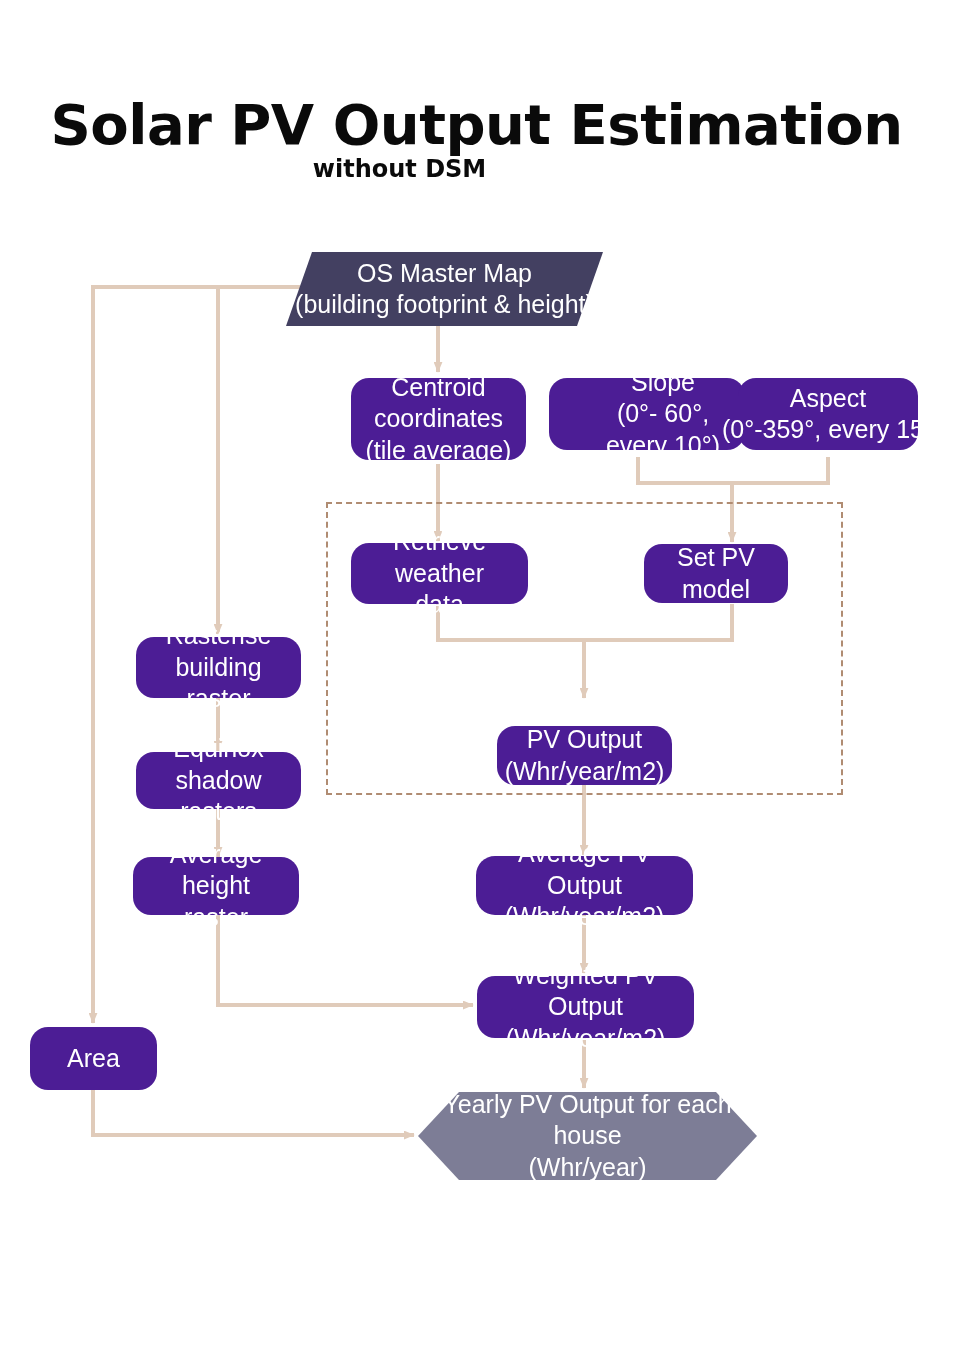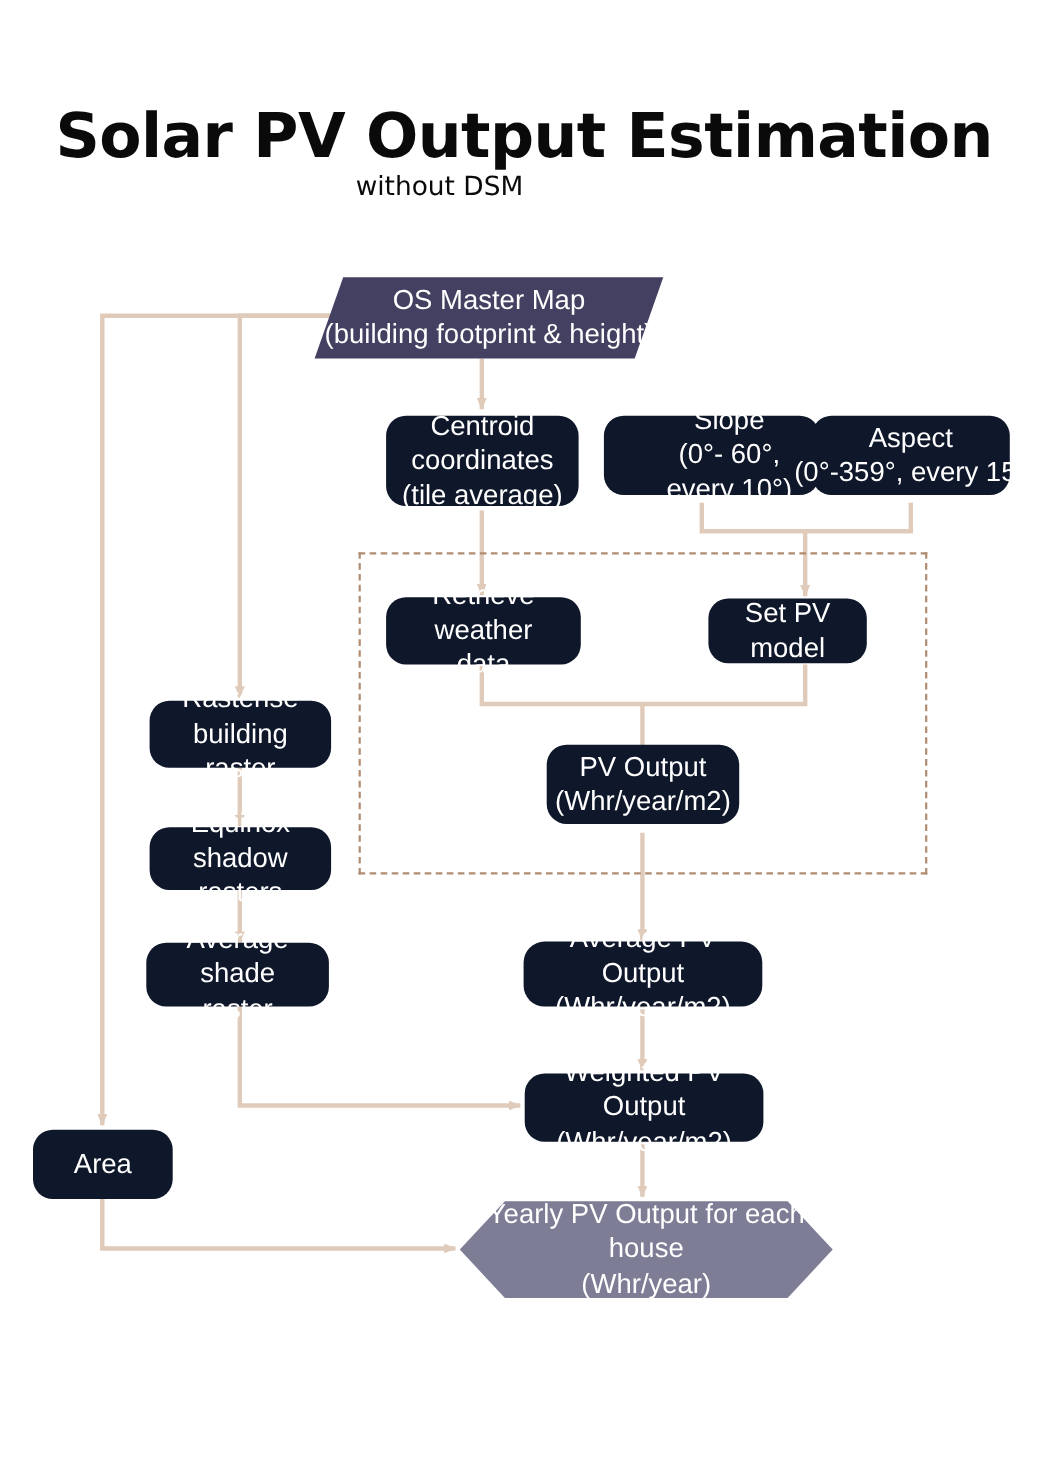--- a/index.html
+++ b/index.html
@@ -33,39 +33,39 @@
     color: #0a0a0a;
     line-height: 1.05;
   }
   .subtitle {
     position: absolute;
     left: 0;
     top: 155px;
     width: 799px;
     text-align: center;
     font-family: "DejaVu Sans", sans-serif;
-    font-weight: normal;
+    font-weight: bold;
     font-size: 24px;
     color: #0a0a0a;
   }
   .node {
     position: absolute;
     display: flex;
     align-items: center;
     justify-content: center;
     text-align: center;
     color: #ffffff;
     font-size: 25px;
     line-height: 1.26;
     box-sizing: border-box;
     padding: 2px 6px;
     white-space: pre-line;
   }
   .node.proc {
-    background: #0f172a;
+    background: #4c1d95;
     border-radius: 18px;
     text-align: center;
   }
   .node.data {
     background: #434061;
   }
   .node.term {
     background: #7d7d96;
   }
   .node.overflow {
@@ -141,30 +141,30 @@
 (0°- 60°, every 10°)</div>
 
 <div class="node proc overflow" style="left:738px; top:378px; width:180px; height:72px;">Aspect
 (0°-359°, every 15°</div>
 
 <div class="node proc" style="left:351px; top:543px; width:177px; height:61px;">Retrieve weather
 data</div>
 
 <div class="node proc" style="left:644px; top:544px; width:144px; height:59px;">Set PV model</div>
 
-<div class="node proc" style="left:497px; top:677px; width:175px; height:72px;">PV Output
+<div class="node proc" style="left:497px; top:726px; width:175px; height:59px;">PV Output
 (Whr/year/m2)</div>
 
 <div class="node proc" style="left:136px; top:637px; width:165px; height:61px;">Rasterise
 building raster</div>
 
 <div class="node proc" style="left:136px; top:752px; width:165px; height:57px;">Equinox shadow
 rasters</div>
 
-<div class="node proc" style="left:133px; top:857px; width:166px; height:58px;">Average shade
+<div class="node proc" style="left:133px; top:857px; width:166px; height:58px;">Average height
 raster</div>
 
 <div class="node proc" style="left:476px; top:856px; width:217px; height:59px;border-radius:19px;">Average PV Output
 (Whr/year/m2)</div>
 
 <div class="node proc" style="left:477px; top:976px; width:217px; height:62px;">Weighted PV Output
 (Whr/year/m2)</div>
 
 <div class="node proc" style="left:30px; top:1027px; width:127px; height:63px;">Area</div>
 

